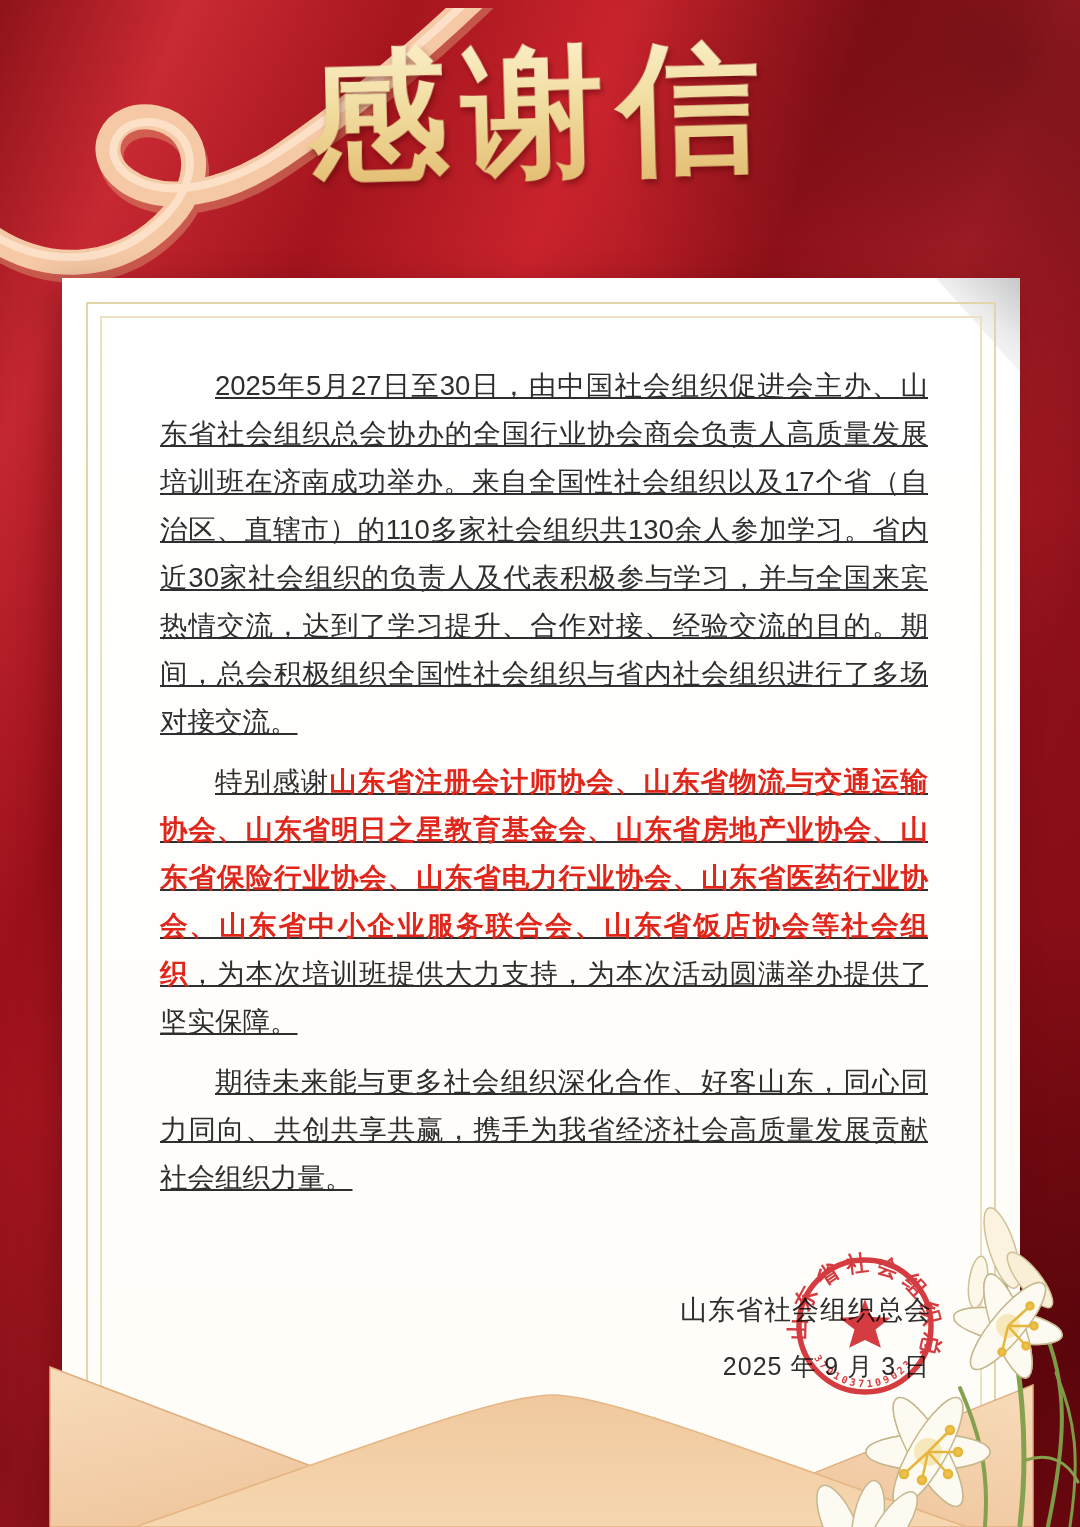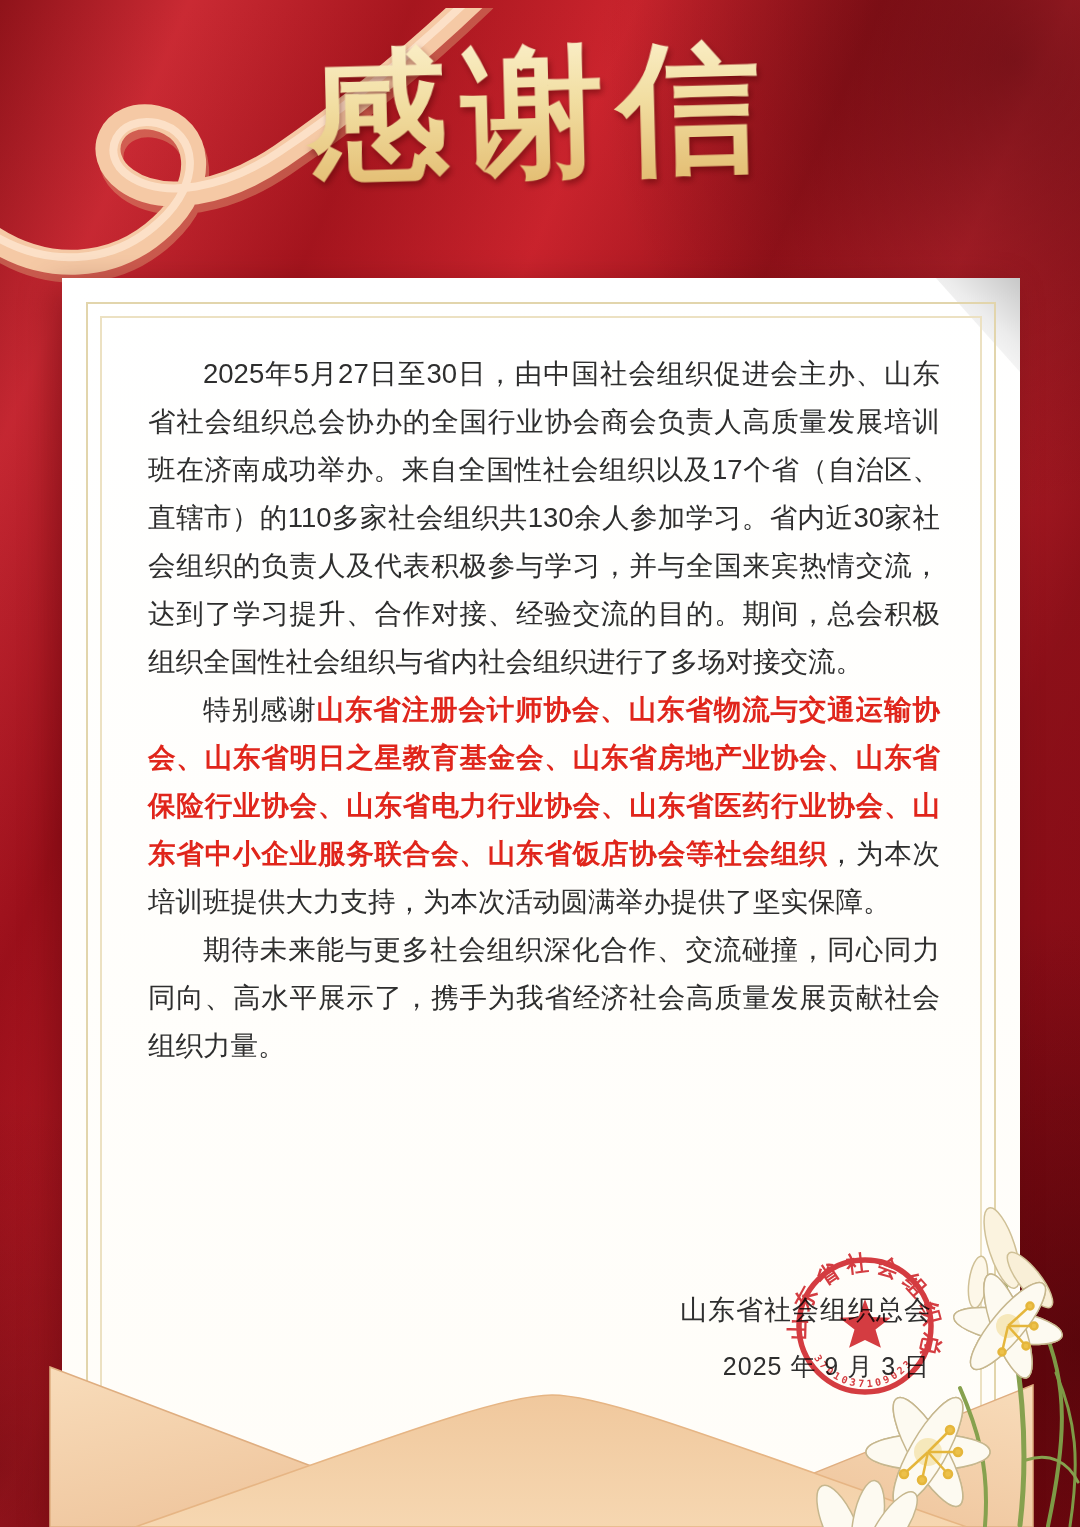--- a/index.html
+++ b/index.html
@@ -55,21 +55,21 @@
     background:linear-gradient(223deg,#c9c9c9 2%,#ececec 40%,#fdfdfd 72%);
     clip-path:polygon(0 0,100% 0,100% 100%);
     filter:drop-shadow(-2px 2px 3px rgba(0,0,0,.18));
   }
   
   .letter-body{
     position:absolute;left:86px;top:72px;width:792px;
     font-size:27.5px;line-height:48px;color:#2e2e2e;
     text-align:justify;
   }
-  .letter-body p{margin:0;text-indent:2em;}
+  .letter-body p{margin:12px;text-indent:2em;text-decoration:underline;}
   .seg-red-bold{color:#e0251b;font-weight:bold;}
   .seg-normal{color:#2e2e2e;}
   .signature{
     position:absolute;right:88px;top:1014px;
     font-size:27px;color:#2e2e2e;letter-spacing:1px;
   }
   .date{
     position:absolute;right:90px;top:1072px;
     font-size:25px;color:#2e2e2e;letter-spacing:1px;
   }
@@ -99,21 +99,21 @@
   <div class="title">感谢信</div>
 
   <div class="card">
     <div class="corner-fold"></div>
     <div class="frame-outer"></div>
     <div class="frame-inner"></div>
 
     <div class="letter-body">
       <p>2025年5月27日至30日，由中国社会组织促进会主办、山东省社会组织总会协办的全国行业协会商会负责人高质量发展培训班在济南成功举办。来自全国性社会组织以及17个省（自治区、直辖市）的110多家社会组织共130余人参加学习。省内近30家社会组织的负责人及代表积极参与学习，并与全国来宾热情交流，达到了学习提升、合作对接、经验交流的目的。期间，总会积极组织全国性社会组织与省内社会组织进行了多场对接交流。</p>
       <p><span class="seg-normal">特别感谢</span><span class="seg-red-bold">山东省注册会计师协会、山东省物流与交通运输协会、山东省明日之星教育基金会、山东省房地产业协会、山东省保险行业协会、山东省电力行业协会、山东省医药行业协会、山东省中小企业服务联合会、山东省饭店协会等社会组织</span><span class="seg-normal">，为本次培训班提供大力支持，为本次活动圆满举办提供了坚实保障。</span></p>
-      <p>期待未来能与更多社会组织深化合作、交流碰撞，同心同力同向、高水平展示了，携手为我省经济社会高质量发展贡献社会组织力量。</p>
+      <p>期待未来能与更多社会组织深化合作、好客山东，同心同力同向、共创共享共赢，携手为我省经济社会高质量发展贡献社会组织力量。</p>
     </div>
 
     <div class="signature">山东省社会组织总会</div>
     <div class="date">2025 年 9 月 3 日</div>
   </div>
 
   <svg class="seal" viewBox="0 0 200 200">
     <circle cx="100" cy="100" r="66" fill="none" stroke="#ce2127" stroke-width="5.5"></circle>
     <defs>
       <path id="sealTopArc" d="M 42 120 A 60 60 0 1 1 158 120" fill="none"></path>

